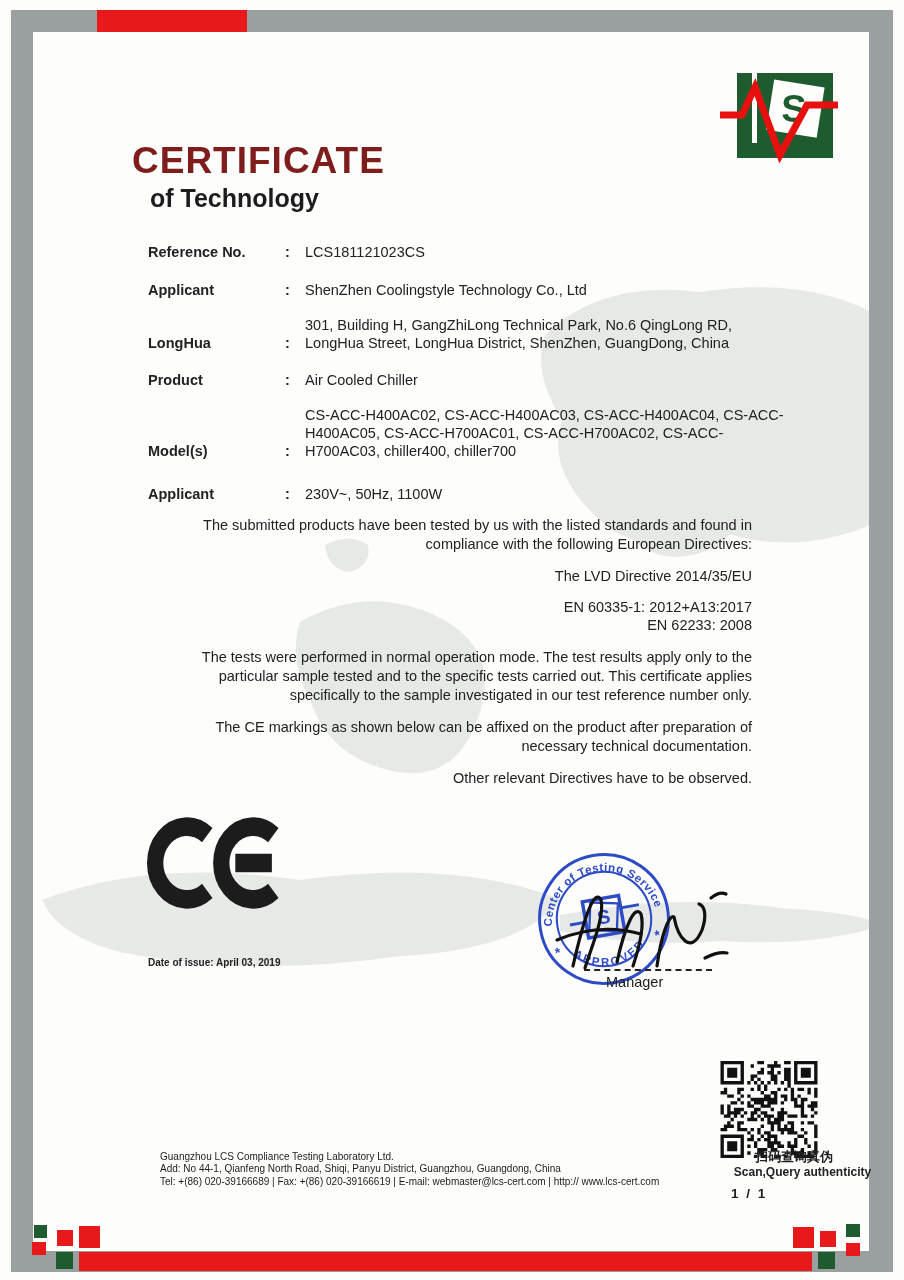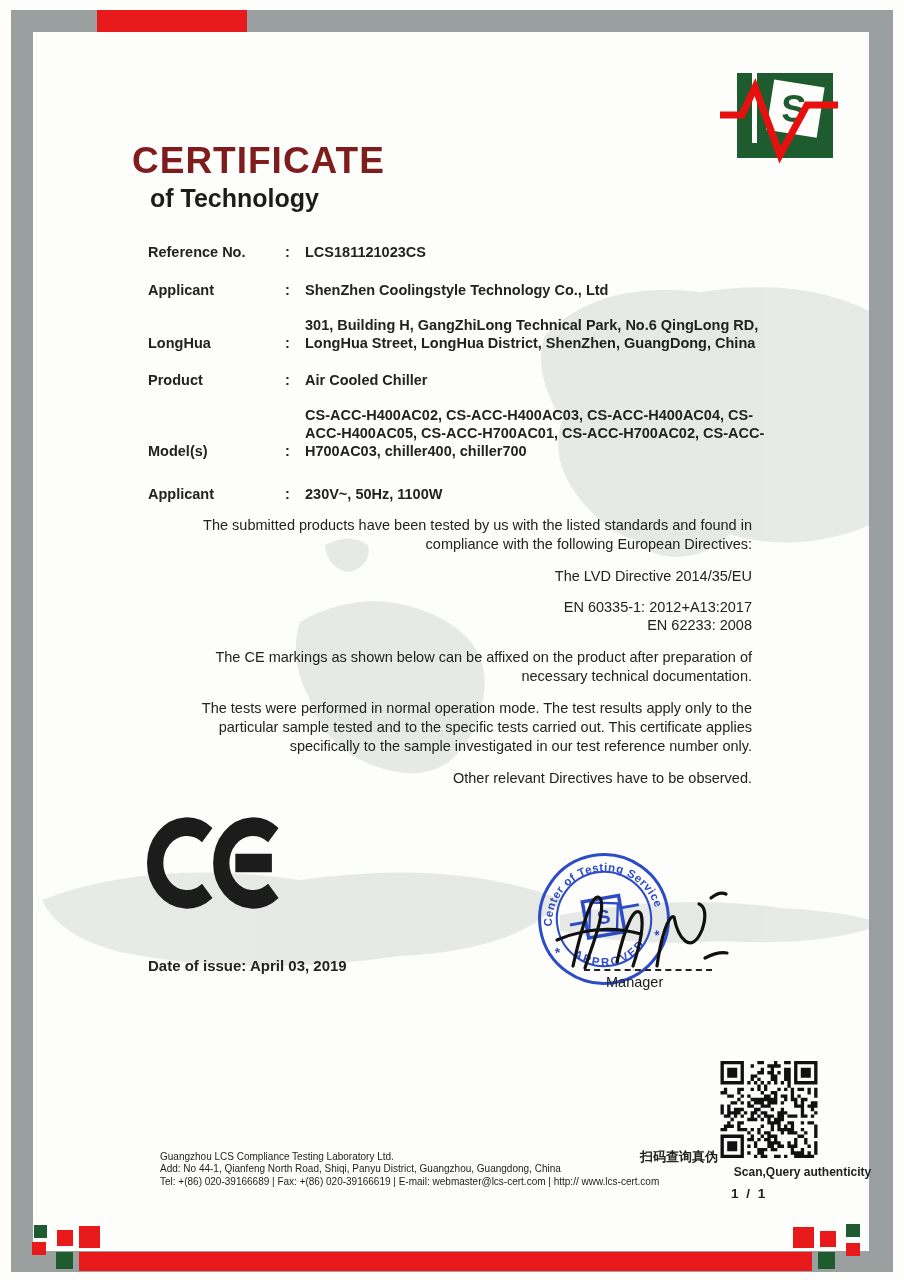--- a/index.html
+++ b/index.html
@@ -17,40 +17,40 @@
   
   .map{position:absolute;left:0;top:0;width:904px;height:1280px;pointer-events:none;}
   
   .title{position:absolute;left:132px;top:140px;font-weight:bold;font-size:37px;letter-spacing:1px;color:#7f1d1d;}
   .subtitle{position:absolute;left:150px;top:184px;font-weight:bold;font-size:25px;color:#1c1c1c;}
   
   .fields{position:absolute;left:148px;top:243px;width:660px;font-size:14.5px;line-height:1.25;}
   .row{display:flex;align-items:flex-end;}
   .lbl{width:137px;font-weight:bold;flex:none;}
   .colon{width:20px;font-weight:bold;flex:none;}
-  .val{width:482px;font-weight:bold;}
+  .val{width:482px;font-weight:normal;}
   .mb18{margin-bottom:18px}.mb17{margin-bottom:17px}.mb20{margin-bottom:20px}.mb25{margin-bottom:25px}
   
   .bodytext{position:absolute;left:148px;top:516px;width:604px;font-size:14.5px;line-height:1.32;}
   .bodytext p{margin:0 0 13px 0;text-align:right;}
   .bold{font-weight:normal;}
   .stds{line-height:1.22;}
   
   .ce{position:absolute;left:145px;top:810px;}
   
-  .dateline{position:absolute;left:148px;top:957px;font-size:15px;font-weight:bold;}
+  .dateline{position:absolute;left:148px;top:957px;font-size:10px;font-weight:bold;}
   
   .stamp{position:absolute;left:535px;top:850px;transform:rotate(-10deg);}
   .sig{position:absolute;left:545px;top:868px;}
   .dashline{position:absolute;left:584px;top:969px;width:128px;border-top:2px dashed #222;}
   .manager{position:absolute;left:606px;top:974px;font-size:14.5px;color:#1c1c1c;}
   
   .footer{position:absolute;left:160px;top:1151px;font-size:10px;line-height:1.24;color:#1c1c1c;}
   .qr{position:absolute;left:718px;top:1061px;width:102px;height:97px;}
-  .qrcapzh{position:absolute;left:640px;top:1148px;width:165px;text-align:left;font-size:13px;font-weight:bold;}
+  .qrcapzh{position:absolute;left:668px;top:1148px;width:165px;text-align:right;font-size:13px;font-weight:bold;}
   .qrcapen{position:absolute;left:720px;top:1165px;width:165px;text-align:center;font-size:12px;font-weight:bold;}
   .pagenum{position:absolute;left:731px;top:1186px;font-size:13.5px;font-weight:bold;letter-spacing:2px;}
   svg text{font-family:"Liberation Sans",sans-serif;}
 </style>
 </head>
 <body>
 
 <div class="page">
 
   <svg class="map" viewBox="0 0 904 1280">
@@ -128,22 +128,22 @@
     </div>
   </div>
 
   <div class="bodytext">
     <p>The submitted products have been tested by us with the listed standards and found in compliance with the following European Directives:</p>
     <p class="bold">The LVD Directive 2014/35/EU</p>
     <p class="bold stds">
       <span>EN 60335-1: 2012+A13:2017</span><br>
       <span>EN 62233: 2008</span>
     </p>
+    <p>The tests were performed in normal operation mode. The test results apply only to the particular sample tested and to the specific tests carried out. This certificate applies specifically to the sample investigated in our test reference number only.</p>
     <p>The CE markings as shown below can be affixed on the product after preparation of necessary technical documentation.</p>
-    <p>The tests were performed in normal operation mode. The test results apply only to the particular sample tested and to the specific tests carried out. This certificate applies specifically to the sample investigated in our test reference number only.</p>
     <p>Other relevant Directives have to be observed.</p>
   </div>
 
   <svg class="ce" width="152" height="106" viewBox="0 0 345 210" preserveAspectRatio="none">
     <path d="M 141.3 49.8 A 72 72 0 1 0 141.3 160.2" fill="none" stroke="#1c1c1c" stroke-width="37"></path>
     <path d="M 291.3 49.8 A 72 72 0 1 0 291.3 160.2" fill="none" stroke="#1c1c1c" stroke-width="37"></path>
     <line x1="205" y1="105" x2="288" y2="105" stroke="#1c1c1c" stroke-width="37"></line>
   </svg>
 
   <div class="dateline">Date of issue: April 03, 2019</div>

